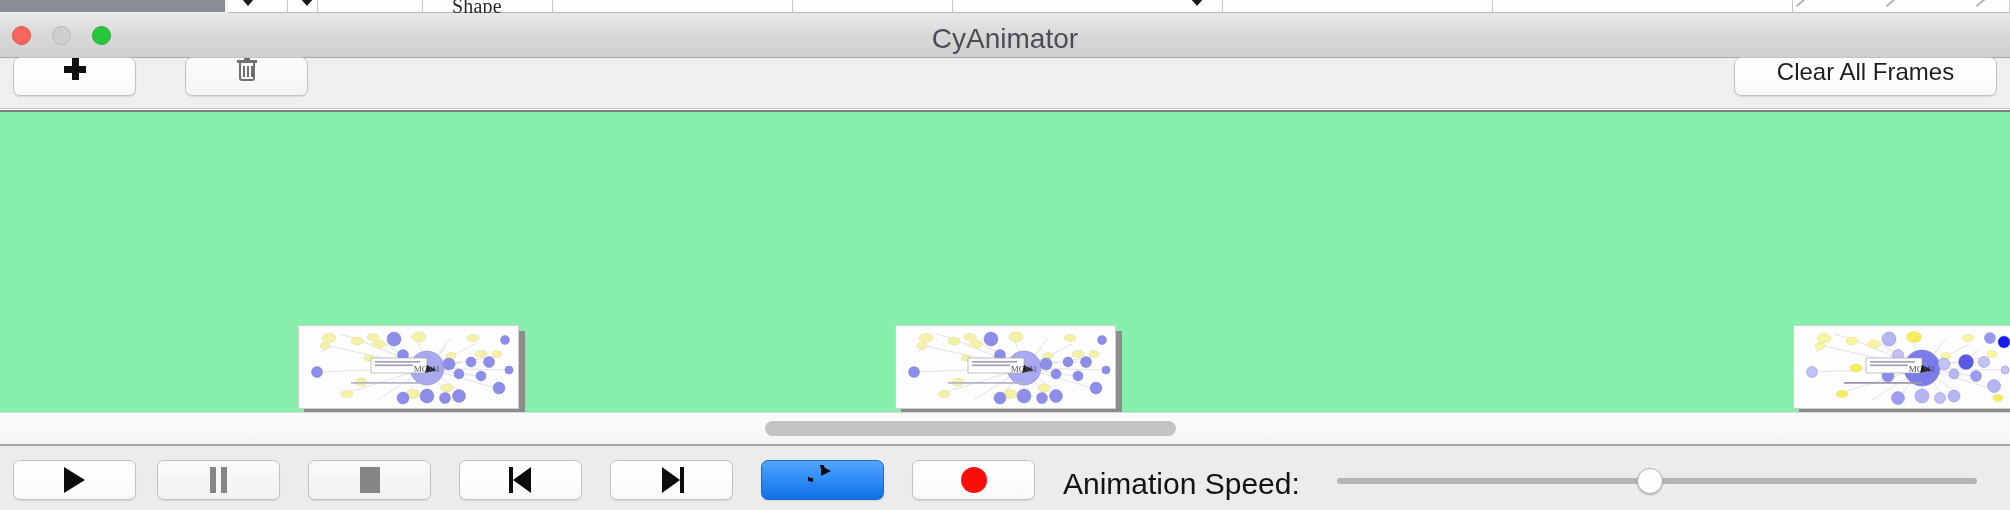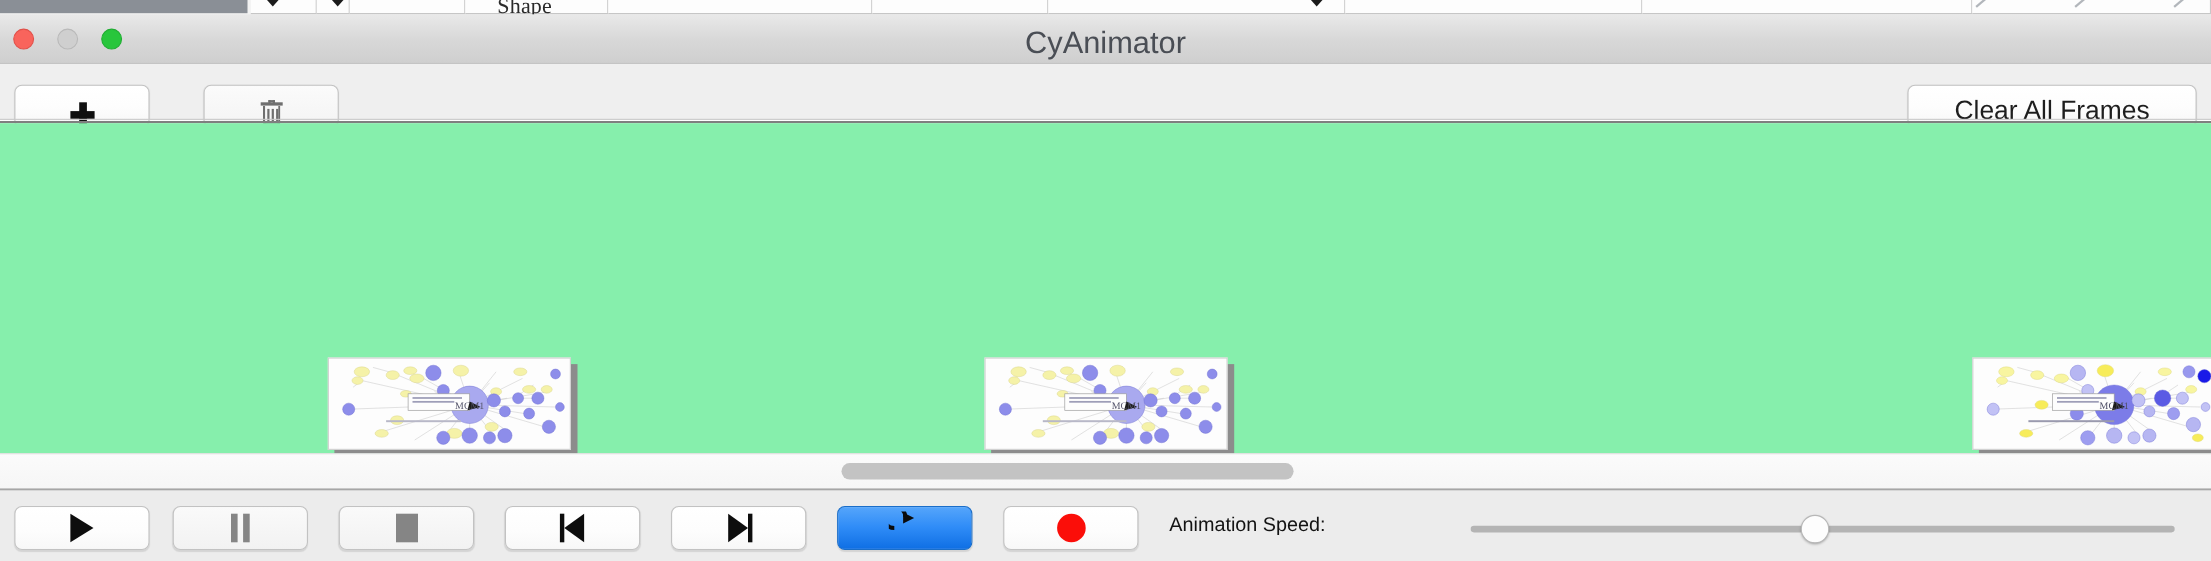--- a/index.html
+++ b/index.html
@@ -67,23 +67,22 @@
   }
   .toolbar-sep2 {
     position: absolute; left: 0; top: 110px; width: 2010px; height: 2px;
     background: #7f7f7f;
   }
   .btn {
     position: absolute;
     background: linear-gradient(to bottom, #ffffff 0%, #fdfdfd 50%, #f7f7f7 100%);
     border: 1px solid #c2c2c2; border-radius: 7px;
     box-shadow: 0 1px 1px rgba(0,0,0,.10);
-    display: flex; align-items: flex-end; justify-content: center;
+    display: flex; align-items: flex-start; justify-content: center;
     cursor: pointer;
-    margin-top: 20px;
   }
   .btn.flat {
     background: linear-gradient(to bottom, #fbfbfb 0%, #f4f4f4 100%);
   }
   .btn-add   { left: 13px;  top: 57px; width: 123px; height: 39px; }
   .btn-trash { left: 185px; top: 57px; width: 123px; height: 39px; }
   .btn-clear {
     right: 13px; top: 57px; width: 263px; height: 39px;
     font-size: 24px; color: #1e1e1e;
   }
@@ -189,21 +188,21 @@
     border-top: 13px solid transparent; border-bottom: 13px solid transparent;
     border-left: 18px solid #0d0d0d;
   }
   .g-next .bar {
     position: absolute; right: 0; top: 0; width: 4px; height: 26px; background: #0d0d0d;
   }
   .g-rec { width: 26px; height: 26px; border-radius: 50%; background: #fb0e09; }
 
   .speed-label {
     position: absolute; left: 1063px; top: 467px;
-    font-size: 18px; color: #131313;
+    font-size: 30px; color: #131313;
   }
   .slider-track {
     position: absolute; left: 1337px; top: 478px; width: 640px; height: 6px;
     background: #b4b4b4; border-radius: 3px; cursor: pointer;
   }
   .slider-thumb {
     position: absolute; left: 1637px; top: 468px; width: 26px; height: 26px;
     border-radius: 50%; background: #fdfdfd; border: 1px solid #b7b7b7;
     box-shadow: 0 1px 2px rgba(0,0,0,.25); cursor: pointer;
   }

